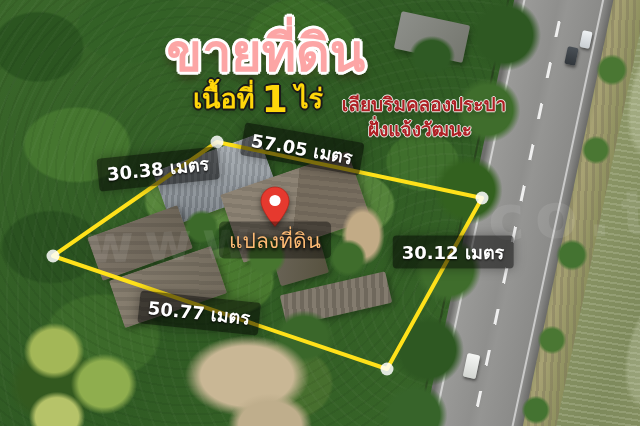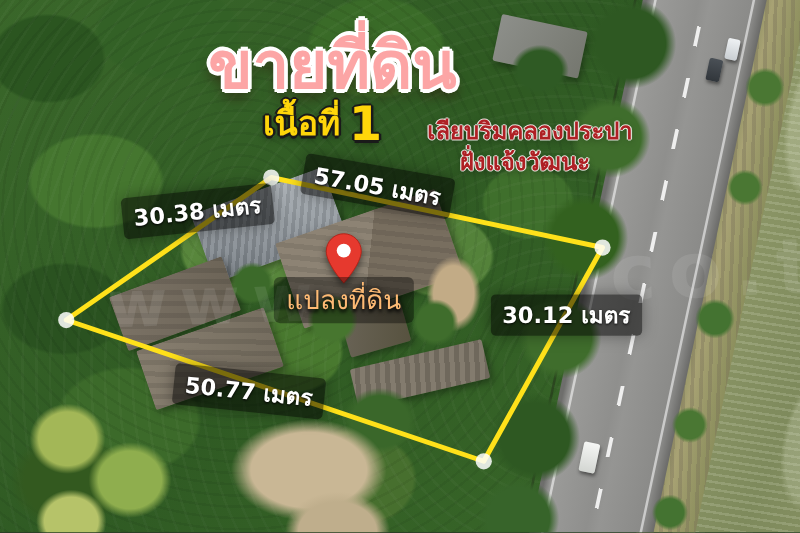--- a/index.html
+++ b/index.html
@@ -204,20 +204,21 @@
 
   <svg class="pin" width="30" height="42" viewBox="0 0 30 42">
     <path d="M15 1 C7.3 1 1 7.3 1 15 c0 10 14 25.5 14 25.5 S29 25 29 15 C29 7.3 22.7 1 15 1 z" fill="#e6392e" stroke="#b52419" stroke-width="0.8"></path>
     <circle cx="15" cy="14.5" r="5.6" fill="#ffffff"></circle>
   </svg>
 
   <div class="abs title">ขายที่ดิน</div>
   <div class="abs area-line">
     <span class="area-prefix">เนื้อที่</span>
     <span class="area-number">1</span>
+    <span class="area-unit">ไร่</span>
   </div>
   <div class="abs loc" style="left:420px;top:129px">ฝั่งแจ้งวัฒนะ</div>
   <div class="abs loc" style="left:424px;top:104px">เลียบริมคลองประปา</div>
 
   <div class="abs measure" style="left:302px;top:149px;--r:10deg">57.05 เมตร</div>
   <div class="abs measure" style="left:158px;top:169px;--r:-6deg">30.38 เมตร</div>
   <div class="abs measure" style="left:453px;top:252px;--r:0deg">30.12 เมตร</div>
   <div class="abs measure" style="left:199px;top:313px;--r:6deg">50.77 เมตร</div>
 
   <div class="abs plot-label">แปลงที่ดิน</div>

